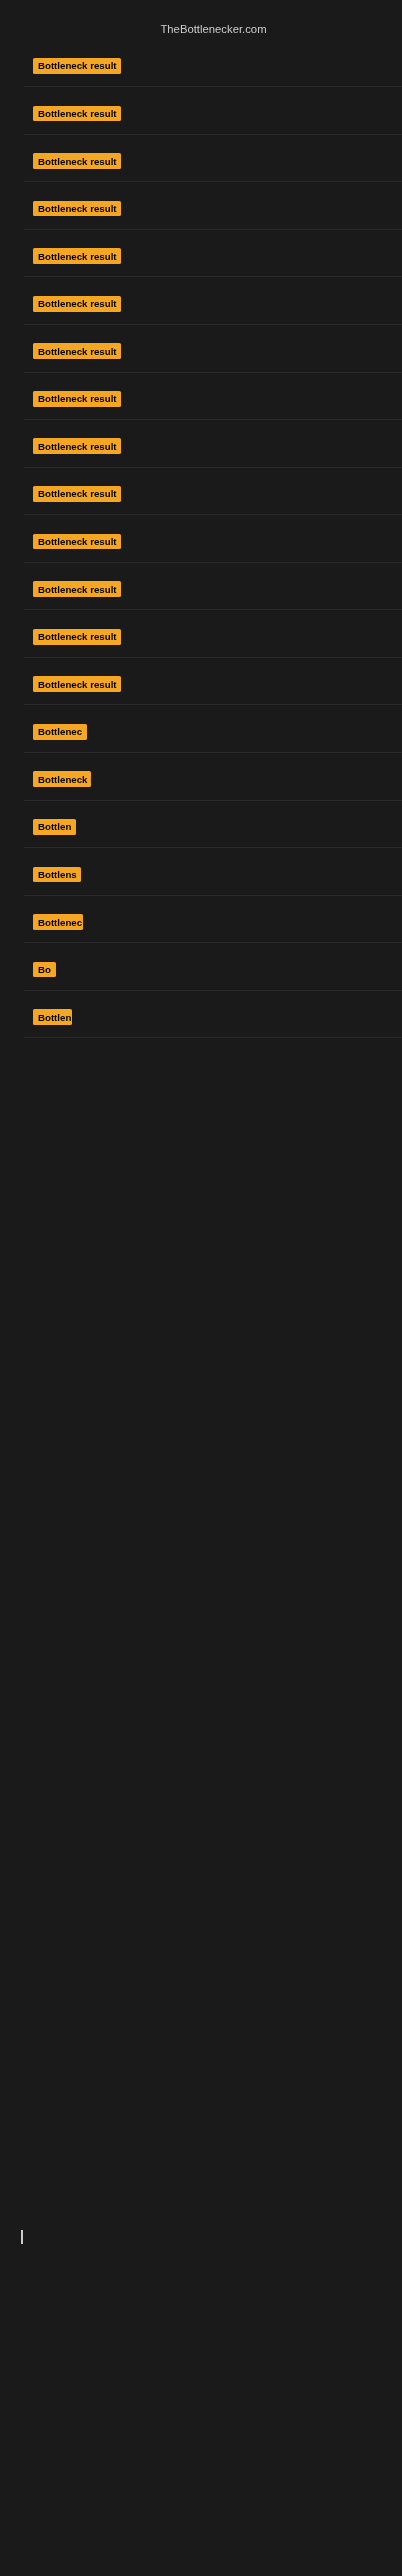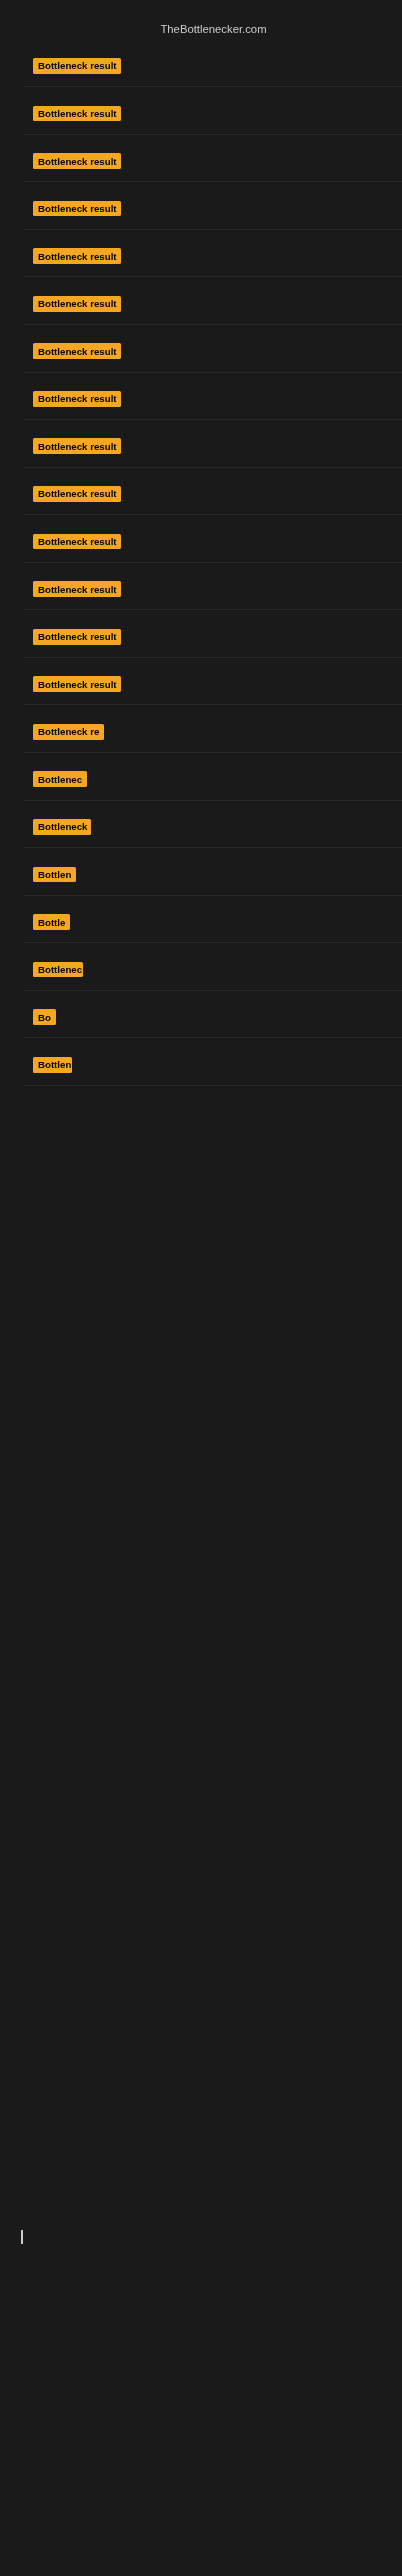--- a/index.html
+++ b/index.html
@@ -104,33 +104,30 @@
     <div class="row">
       <span class="bottleneck-badge badge-full">Bottleneck result</span>
     </div>
     <div class="row">
       <span class="bottleneck-badge badge-full">Bottleneck result</span>
     </div>
     <div class="row">
       <span class="bottleneck-badge badge-full">Bottleneck result</span>
     </div>
     <div class="row">
-      <span class="bottleneck-badge badge-w4">Bottleneck re</span>
-    </div>
-    <div class="row">
       <span class="bottleneck-badge badge-w5">Bottlenec</span>
     </div>
     <div class="row">
       <span class="bottleneck-badge badge-w6">Bottleneck r</span>
     </div>
     <div class="row">
       <span class="bottleneck-badge badge-w7">Bottlen</span>
     </div>
     <div class="row">
-      <span class="bottleneck-badge badge-w10">Bottle</span>
+      <span class="bottleneck-badge badge-w8">Bottlens</span>
     </div>
     <div class="row">
       <span class="bottleneck-badge badge-w12">Bottlenec</span>
     </div>
     <div class="row">
       <span class="bottleneck-badge badge-w13">Bo</span>
     </div>
     <div class="row">
       <span class="bottleneck-badge badge-w11">Bottlen</span>
     </div>

